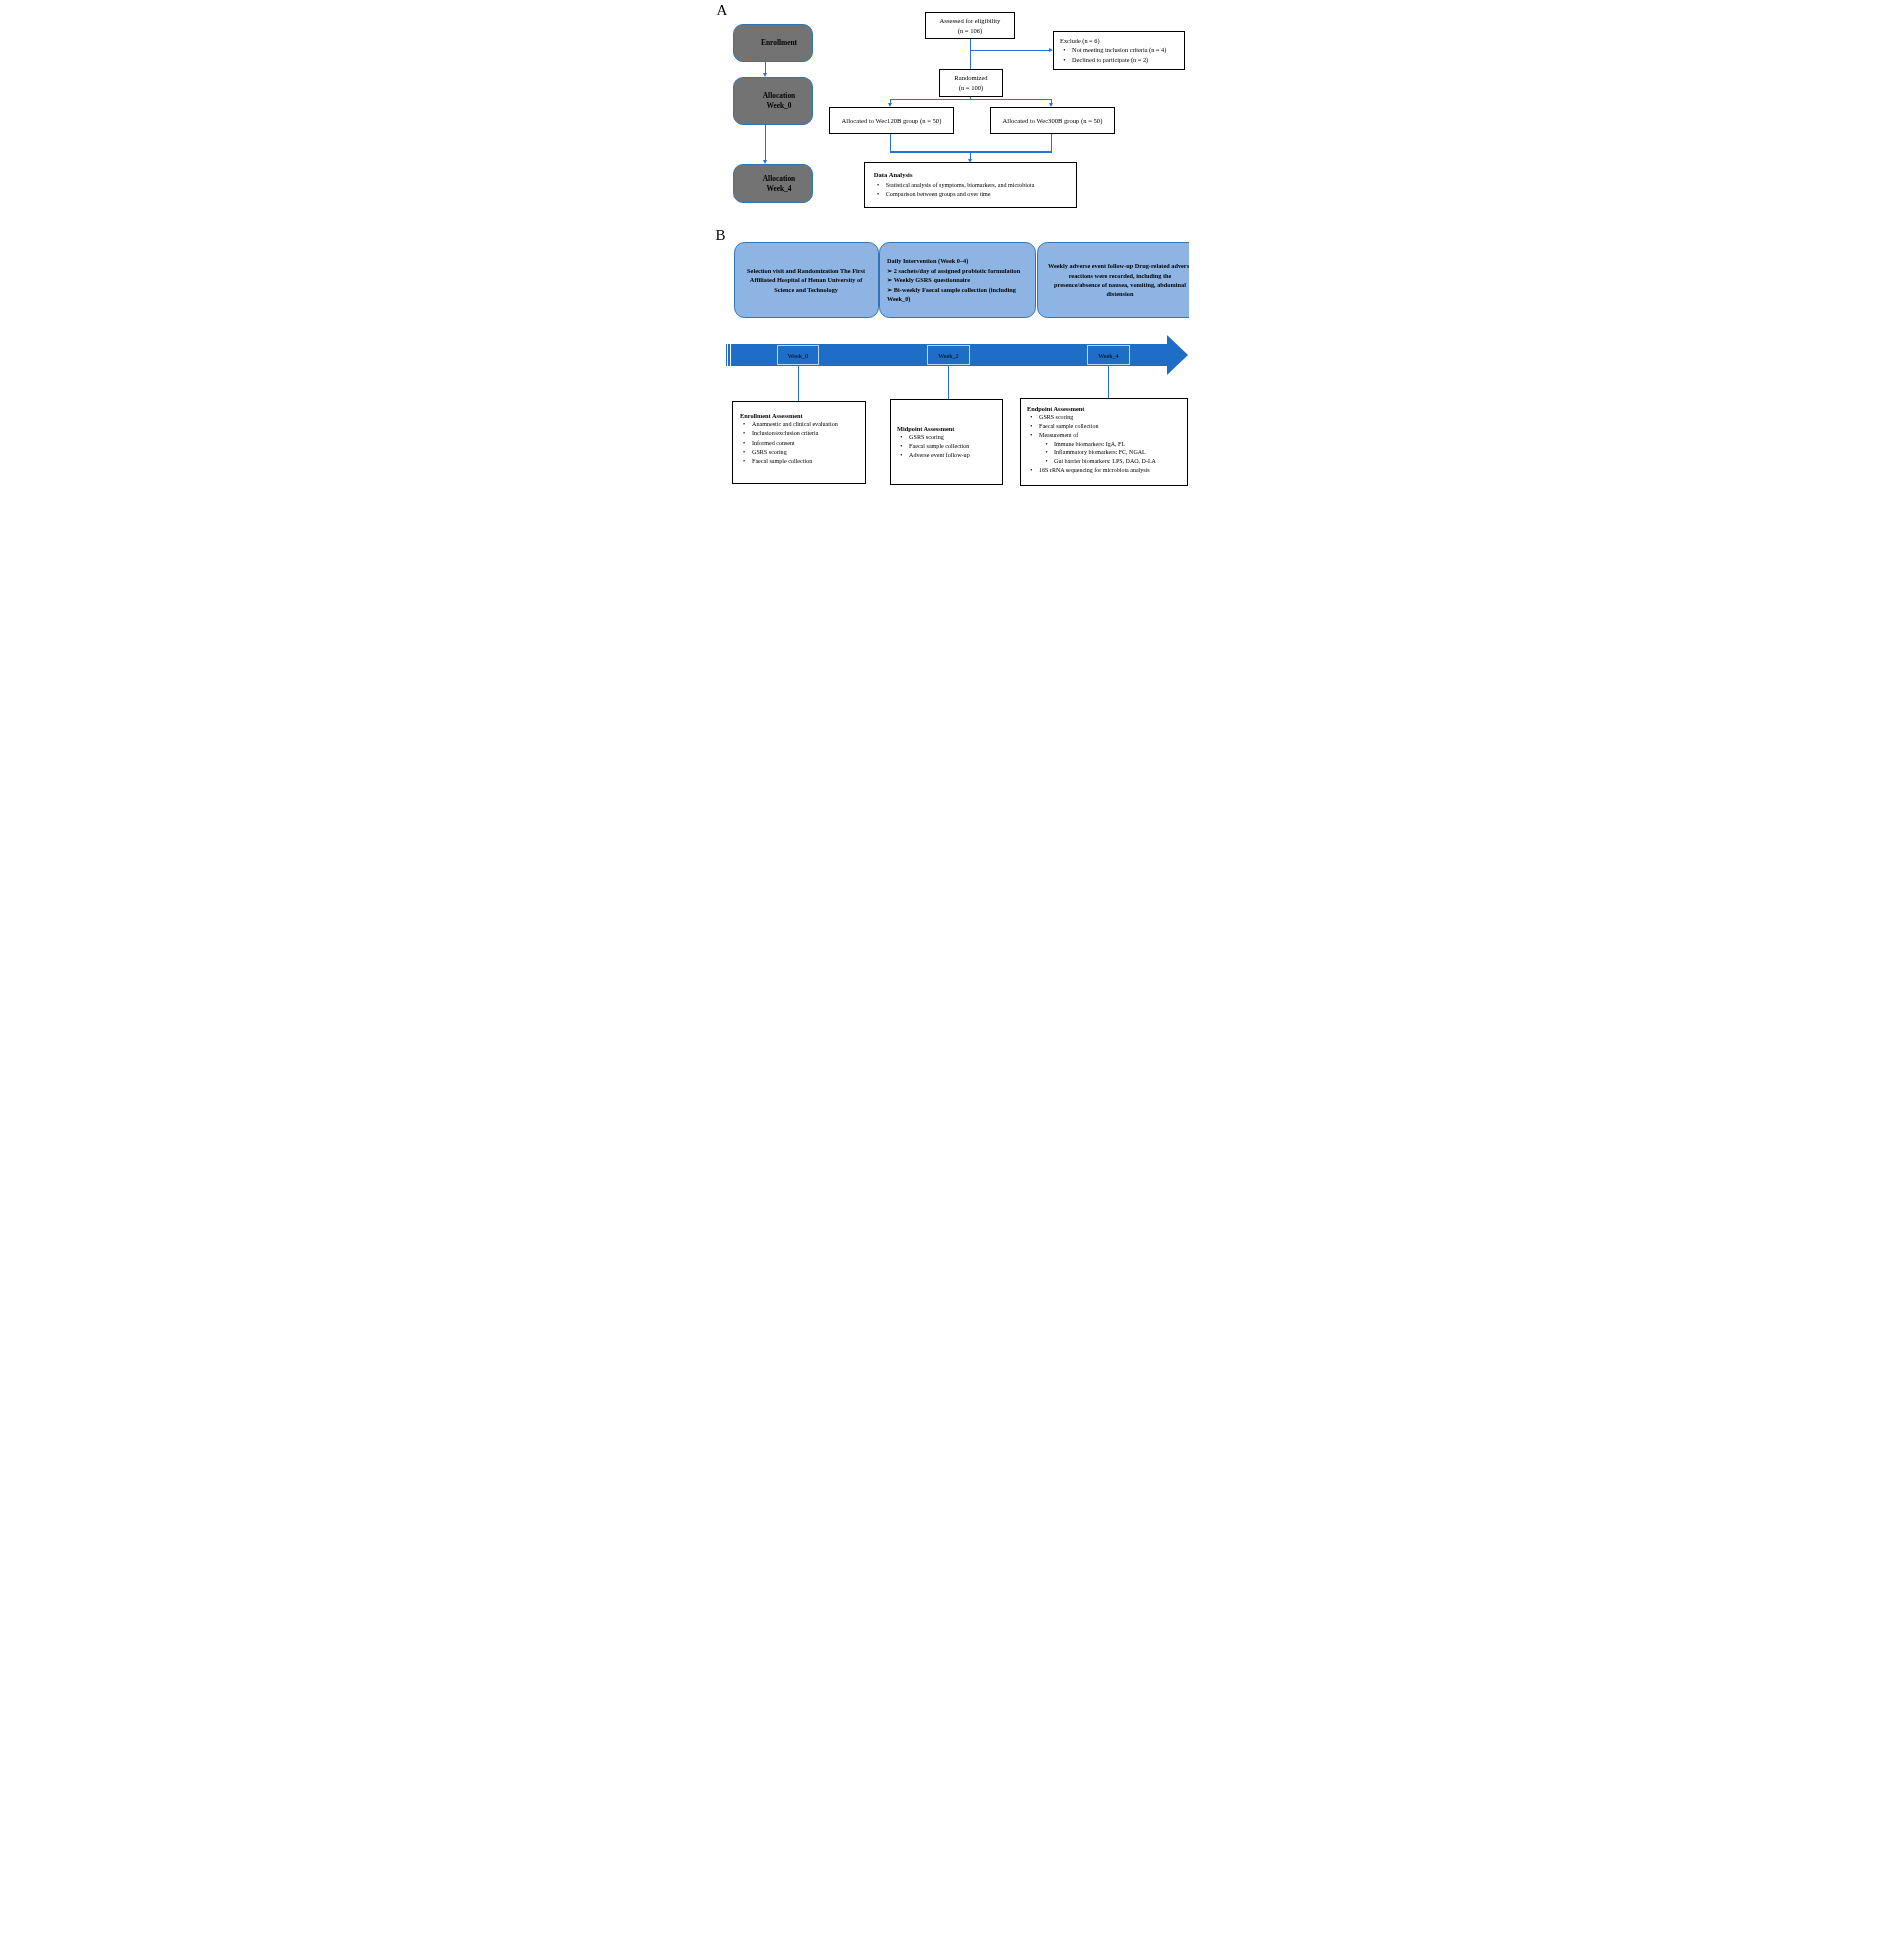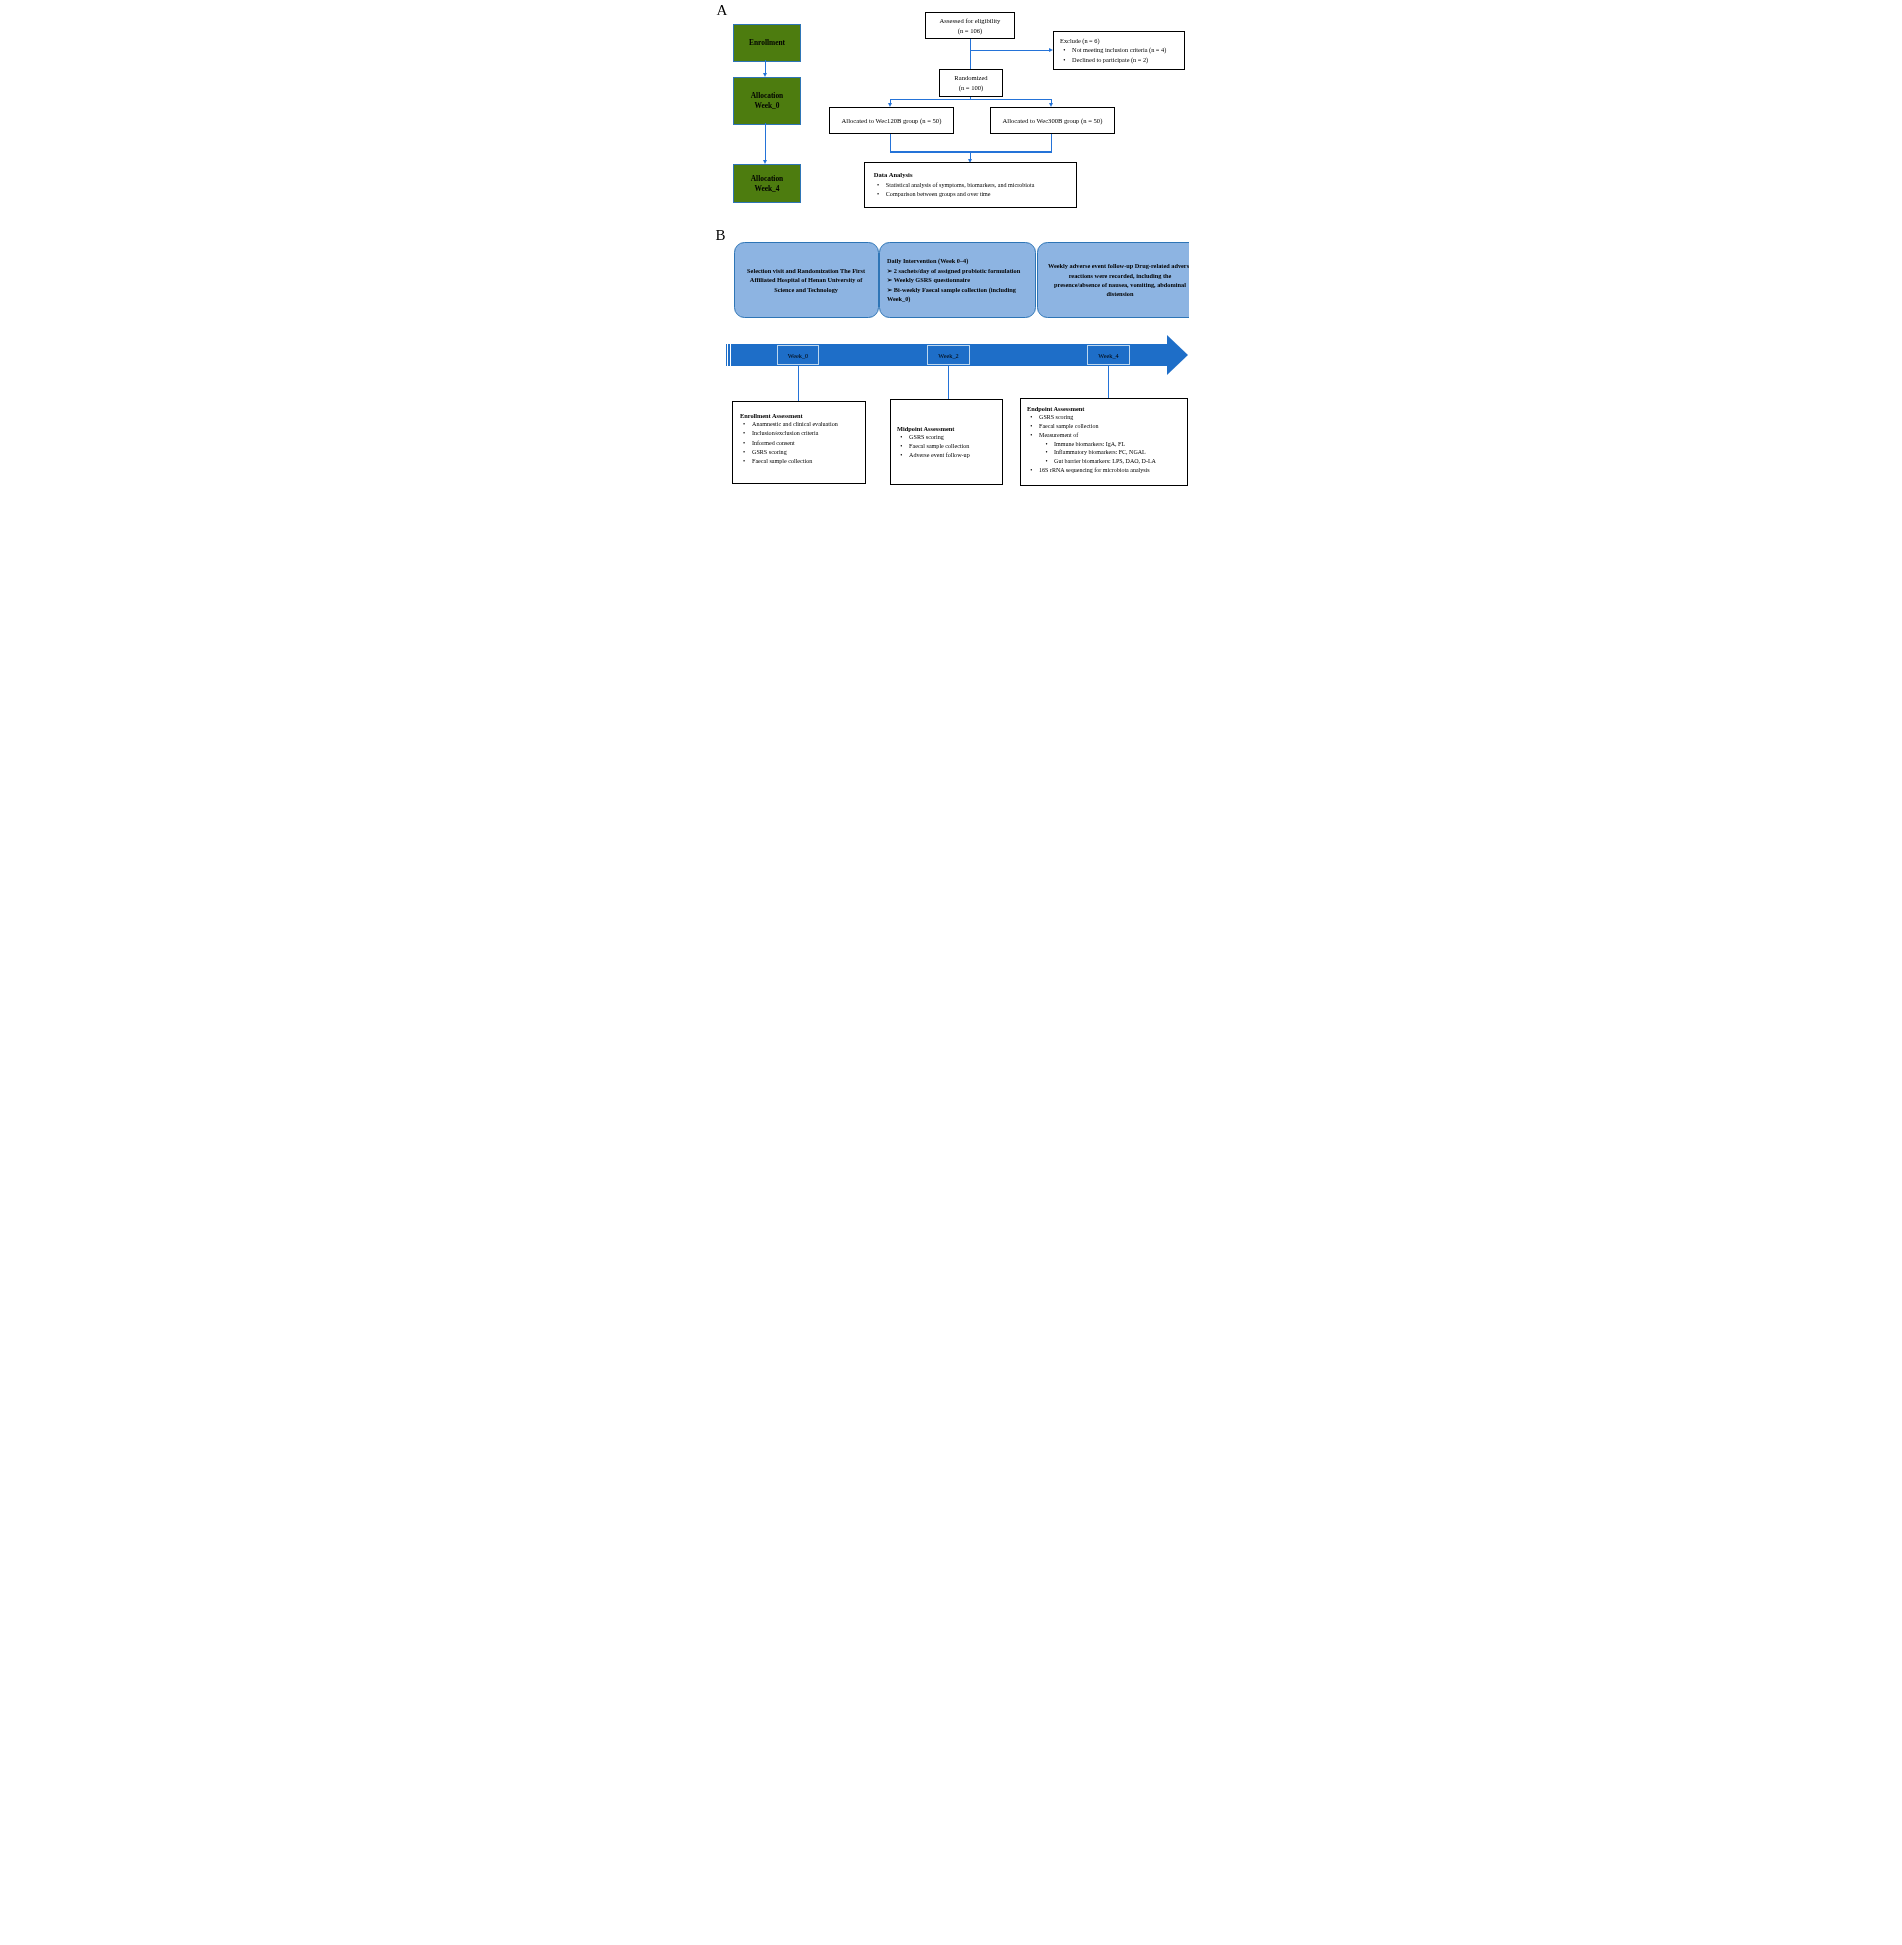--- a/index.html
+++ b/index.html
@@ -2,23 +2,23 @@
 <html style="font-size:7px"><head>
 <meta charset="utf-8">
 <style>
   html,body{margin:0;padding:0;background:#fff;}
   body{font-family:"Liberation Serif","DejaVu Serif",serif;color:#000;}
   .canvas{position:relative;width:476px;height:486px;background:#fff;margin:0 auto;overflow:hidden;}
   .abs{position:absolute;}
   
   .plabel{font-size:15px;line-height:1;}
   
-  .bluebox{background:#4d7c0f;border:0.9px solid #2E75B6;border-radius:0;
+  .bluebox{background:#737373;border:0.9px solid #2E75B6;border-radius:10px;
     display:flex;flex-direction:column;align-items:center;justify-content:center;
-    font-weight:bold;text-align:center;font-size:7.4px;line-height:1.35;}
+    font-weight:bold;text-align:center;font-size:7.4px;line-height:1.35;padding-left:12px;}
   
   .infobox{background:#8DB4E2;border:0.9px solid #2E75B6;border-radius:10.5px;
     display:flex;flex-direction:column;justify-content:center;
     font-weight:bold;font-size:6.3px;line-height:1.5;}
   .infobox.center{align-items:center;text-align:center;}
   
   .wbox{background:#fff;border:1.3px solid #000;box-sizing:border-box;}
   .wbox.center{display:flex;flex-direction:column;align-items:center;justify-content:center;text-align:center;}
   .flowtext{font-size:6.6px;line-height:1.45;}
   

